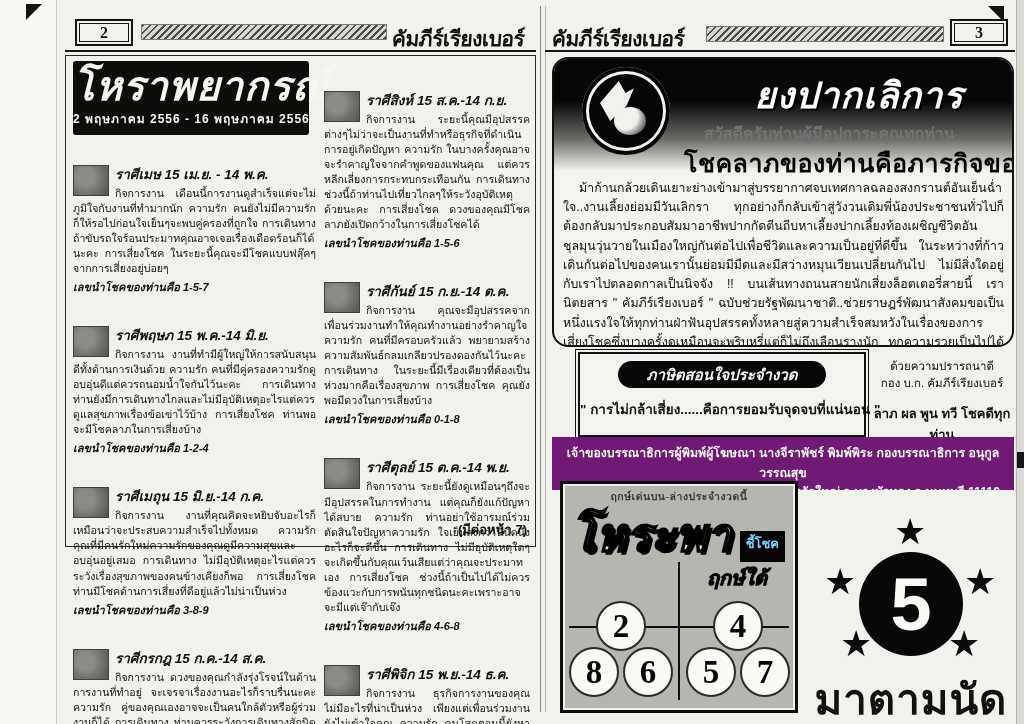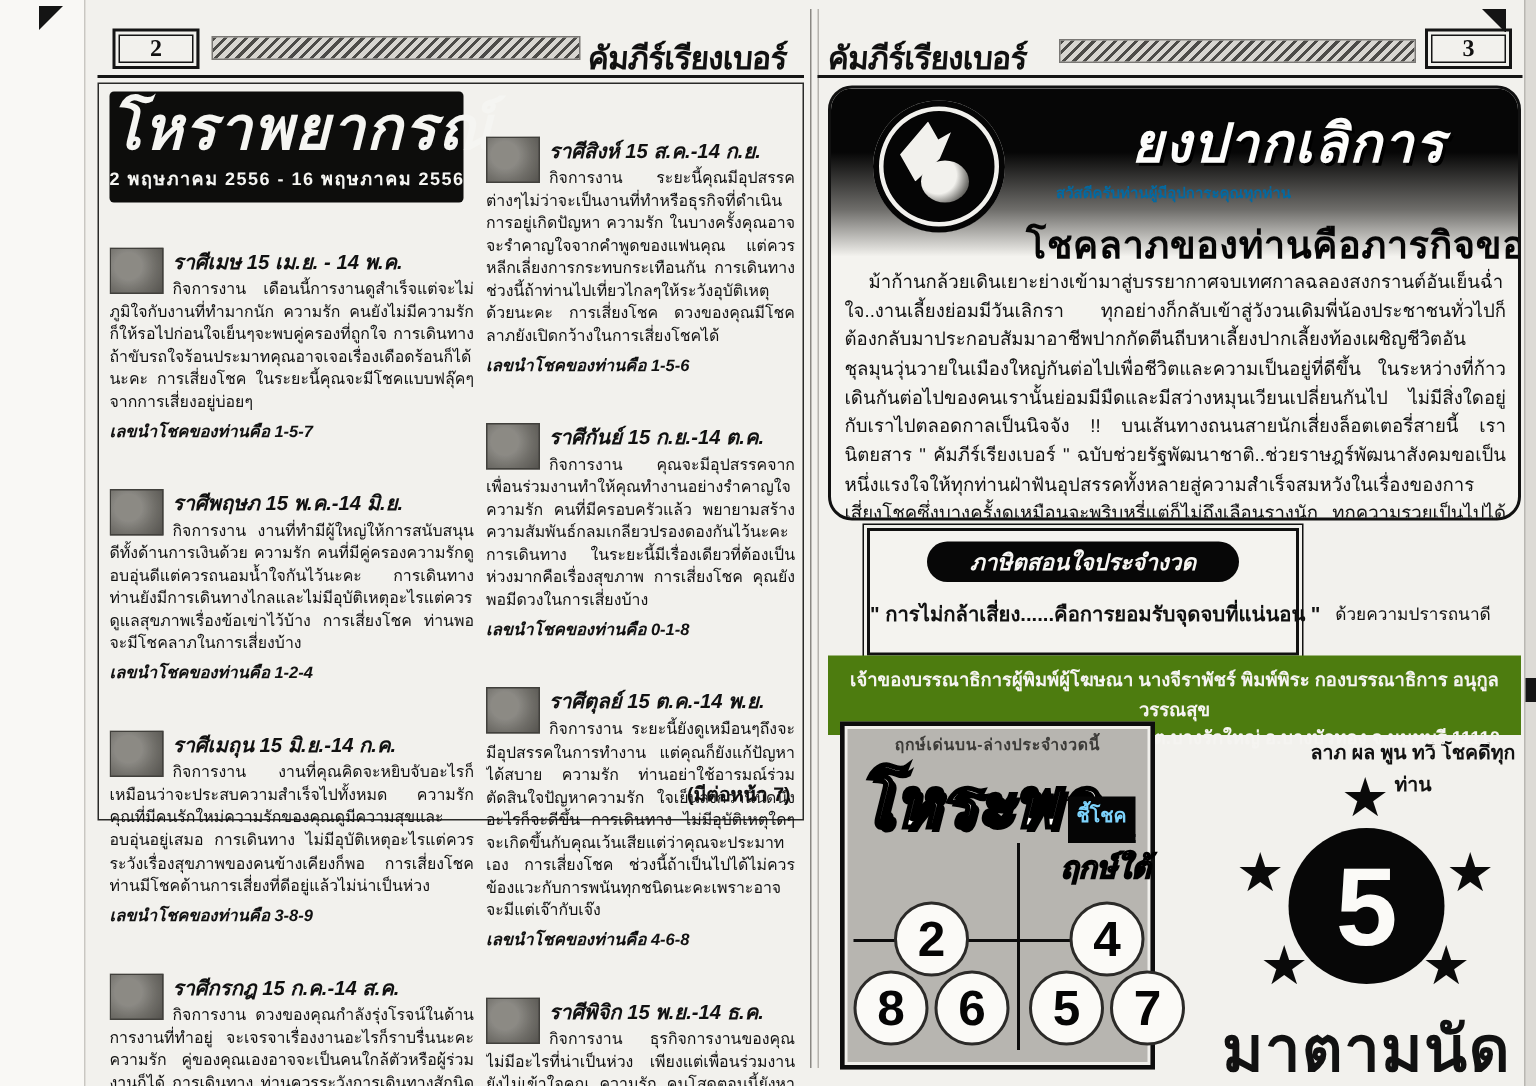--- a/index.html
+++ b/index.html
@@ -44,40 +44,40 @@
   .ed-grad{position:absolute;left:0;top:0;right:0;height:112px;
            background:linear-gradient(#060606 0 38%,#6e6d6a 72%,#f4f3ef 100%);}
   .ed-logo{position:absolute;left:28px;top:8px;width:88px;height:88px;border-radius:50%;background:#050505;
            box-shadow:inset 0 0 0 4px #050505, inset 0 0 0 7px #f2f1ed;}
   .ed-logo .beak{position:absolute;left:18px;top:14px;width:34px;height:40px;background:#f2f1ed;
                  clip-path:polygon(0 55%,55% 0,75% 30%,100% 18%,78% 62%,30% 100%);}
   .ed-logo .egg{position:absolute;left:32px;top:40px;width:32px;height:28px;border-radius:50%;
                 background:radial-gradient(circle at 35% 35%,#f2f1ed 0 45%,#6b6a66 75%,#2a2a28 100%);}
   .ed-title{position:absolute;left:160px;top:8px;width:290px;text-align:center;color:#fdfdfb;
             font-size:36px;font-weight:900;font-style:italic;letter-spacing:1px;text-shadow:2px 2px 0 #000;}
-  .ed-greet{position:absolute;left:150px;top:62px;width:300px;font-size:10px;font-weight:bold;color:#0369a1;}
+  .ed-greet{position:absolute;left:150px;top:62px;width:300px;font-size:16px;font-weight:bold;color:#737373;}
   .ed-slogan{position:absolute;left:130px;top:84px;width:330px;text-align:center;font-size:25px;font-weight:900;
              letter-spacing:0.5px;color:#050505;white-space:nowrap;}
   .ed-body{position:absolute;left:9px;top:120px;right:8px;bottom:4px;font-size:12.4px;line-height:1.55;
            text-align:justify;text-indent:16px;}
   
   .prov-box{left:578px;top:352px;width:288px;height:85px;border:2px solid #111;outline:1px solid #111;outline-offset:2px;
             background:#f4f3ef;text-align:center;}
   .prov-badge{width:208px;height:27px;margin:7px auto 0;background:#070707;border-radius:14px;color:#f7f6f3;
               display:flex;align-items:center;justify-content:center;font-size:15px;font-weight:900;font-style:italic;}
   .prov-quote{margin-top:10px;font-size:13.5px;font-weight:900;white-space:nowrap;}
   .closing{left:872px;top:358px;width:140px;text-align:center;}
-  .closing .c1,.closing .c2{font-size:11.5px;line-height:1.5;margin-top:44px;}
+  .closing .c1,.closing .c2{font-size:11.5px;line-height:1.5;}
   .closing .c3{font-size:13px;font-weight:900;margin-top:10px;}
   
-  .pub-bar{left:552px;top:437px;width:462px;height:53px;background:#4d7c0f;color:#f5f4f1;text-align:center;
+  .pub-bar{left:552px;top:437px;width:462px;height:53px;background:#701a75;color:#f5f4f1;text-align:center;
            padding-top:7px;font-size:12.3px;font-weight:bold;line-height:1.6;}
   
-  .ad-box{left:560px;top:481px;width:210px;height:232px;border:3px solid #0d0d0d;background:#b7b5b0;
-          box-shadow:inset 0 0 0 2px #f0efeb;}
+  .ad-box{left:560px;top:481px;width:238px;height:232px;border:3px solid #0d0d0d;background:#b7b5b0;
+          box-shadow:inset 0 0 0 2px #f0efeb;font-family:Liberation Serif, serif;}
   .ad-top{position:absolute;left:0;right:0;top:4px;text-align:center;font-size:10.5px;font-weight:900;
           color:#3c3b38;letter-spacing:0.5px;}
   .ad-logo{position:absolute;left:8px;top:14px;font-size:46px;font-weight:900;font-style:italic;color:#fcfbf8;
            -webkit-text-stroke:2px #000;text-shadow:3px 3px 0 #000;letter-spacing:0px;white-space:nowrap;}
   .ad-badge{position:absolute;right:10px;top:47px;background:#050505;color:#7dd3fc;font-size:13px;font-weight:900;
             padding:2px 6px;border-bottom:6px double #050505;}
   .ad-label{position:absolute;top:78px;width:108px;text-align:center;font-size:20px;font-weight:900;font-style:italic;
             color:#efeeea;-webkit-text-stroke:1px #000;}
   .ad-vline{position:absolute;left:115px;top:78px;width:2px;bottom:10px;background:#0d0d0d;}
   .ad-hline{position:absolute;left:6px;right:6px;top:142px;height:2px;background:#0d0d0d;}

